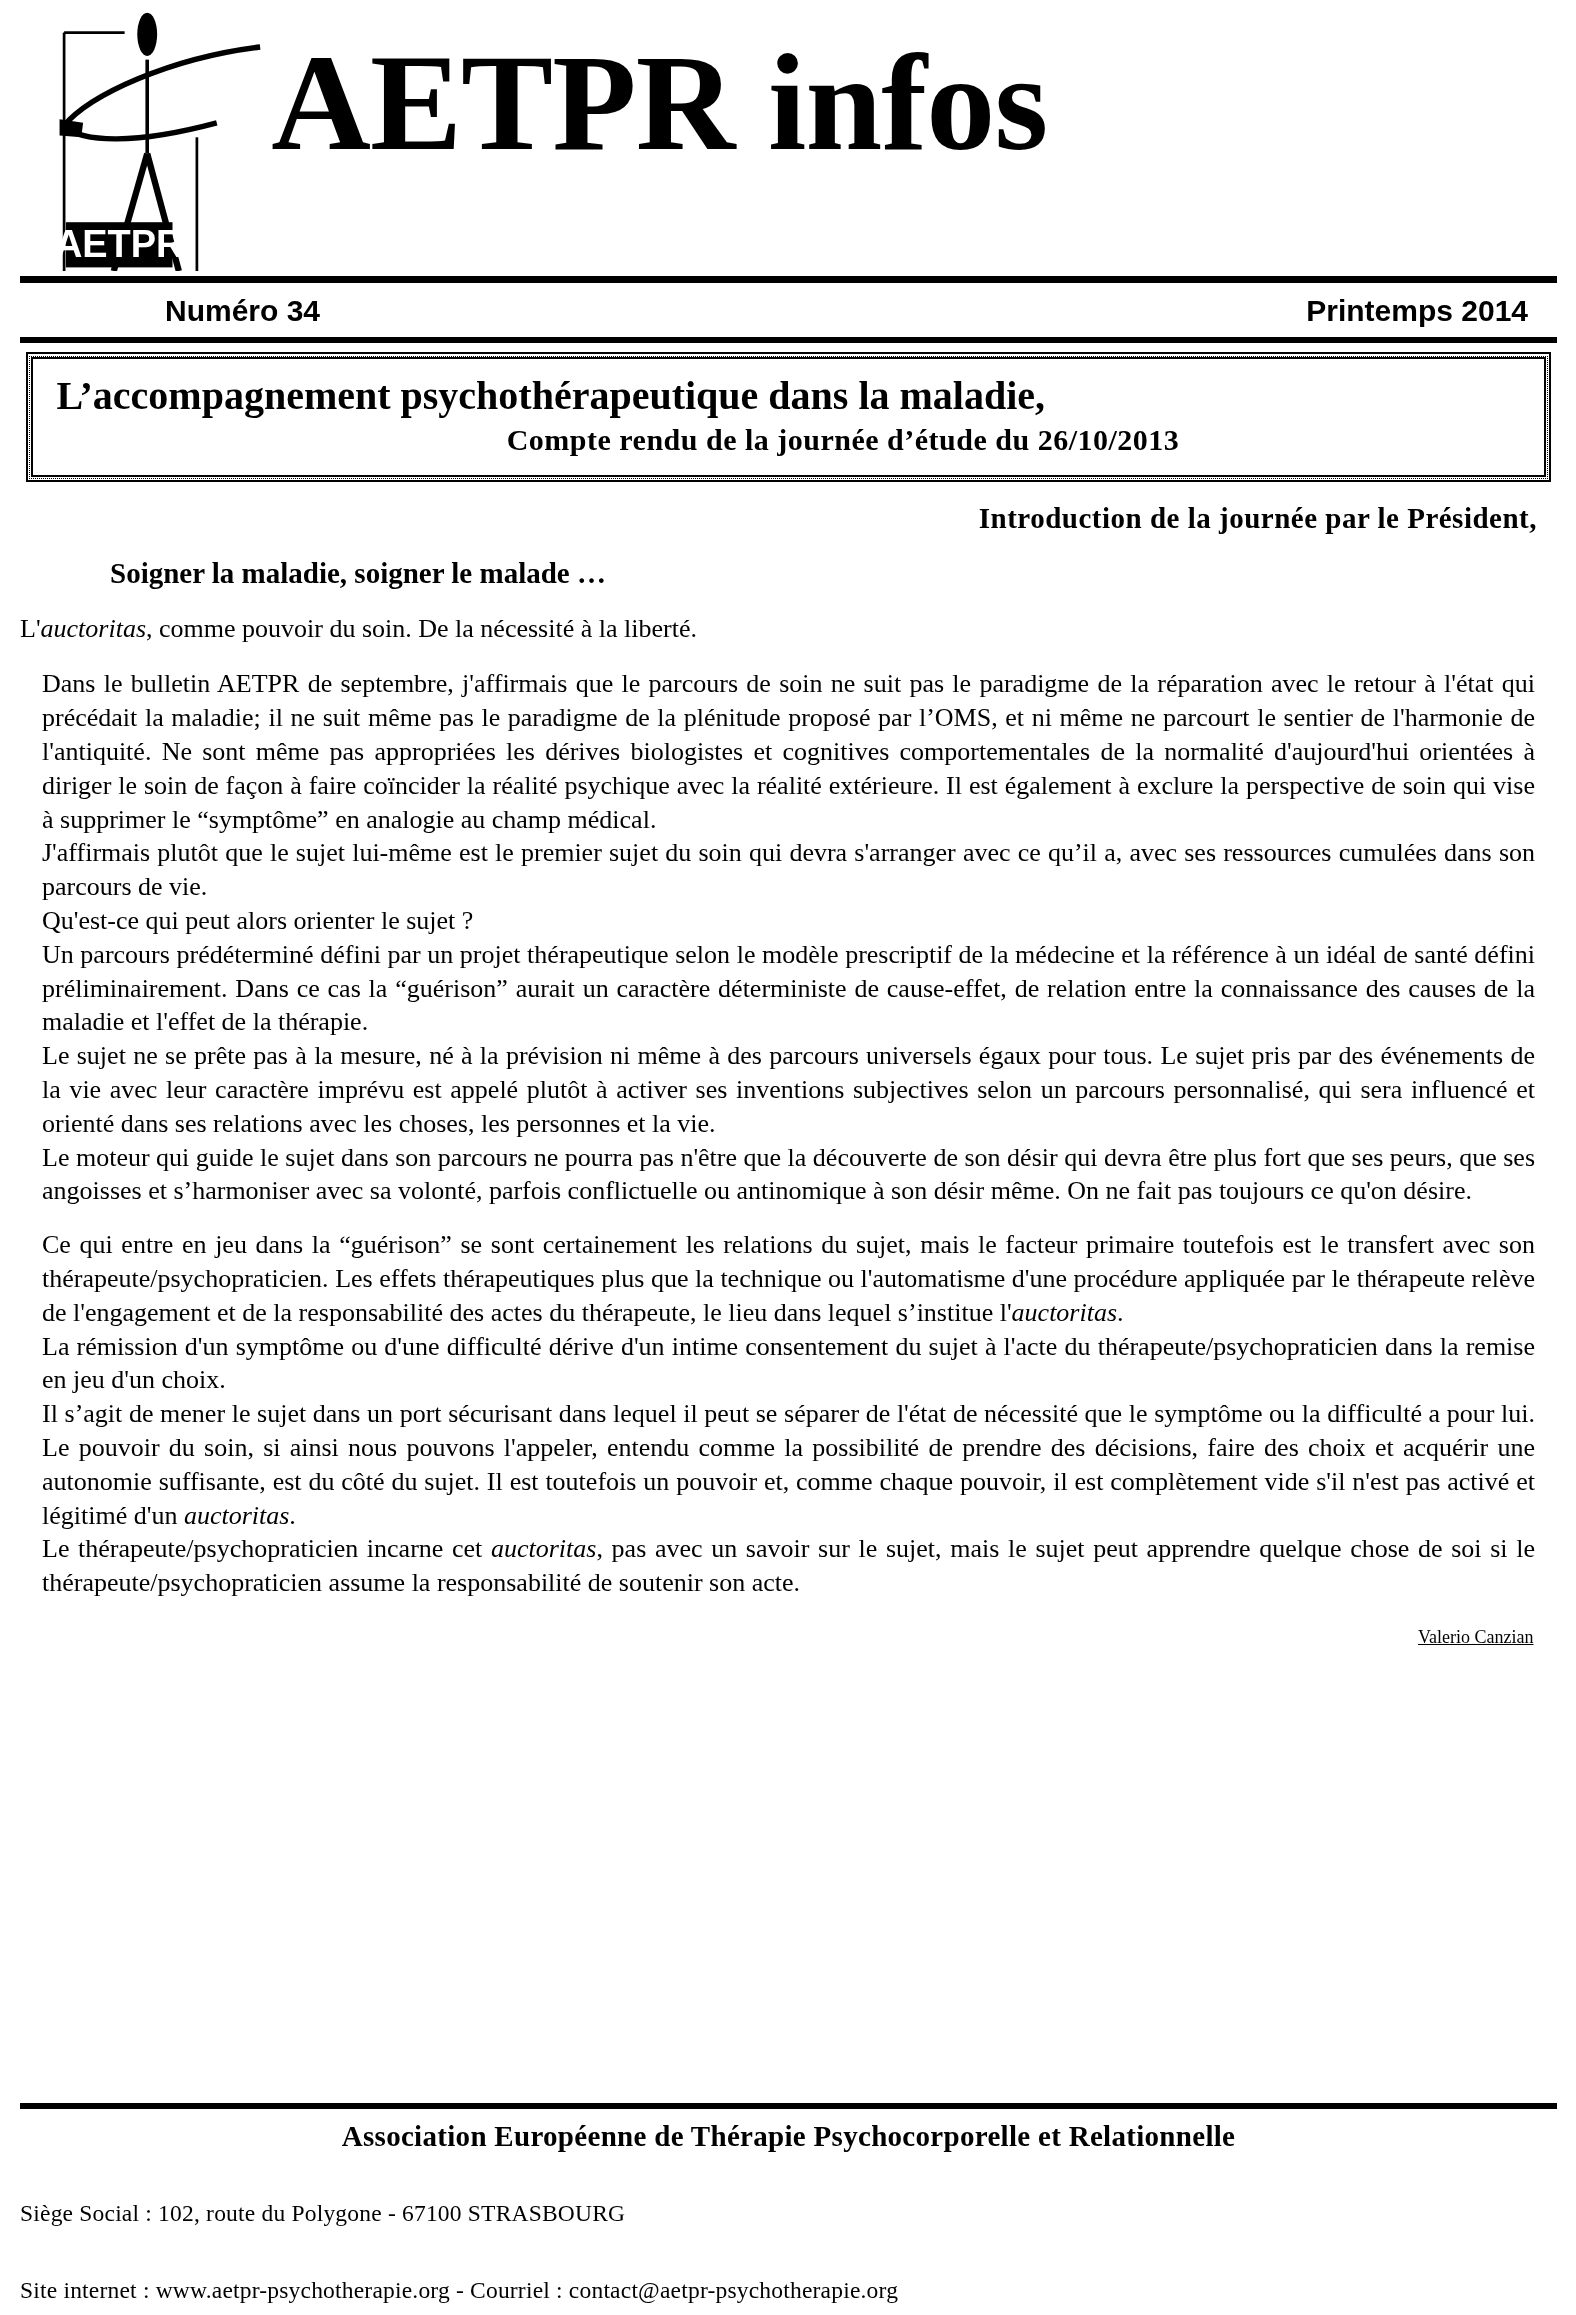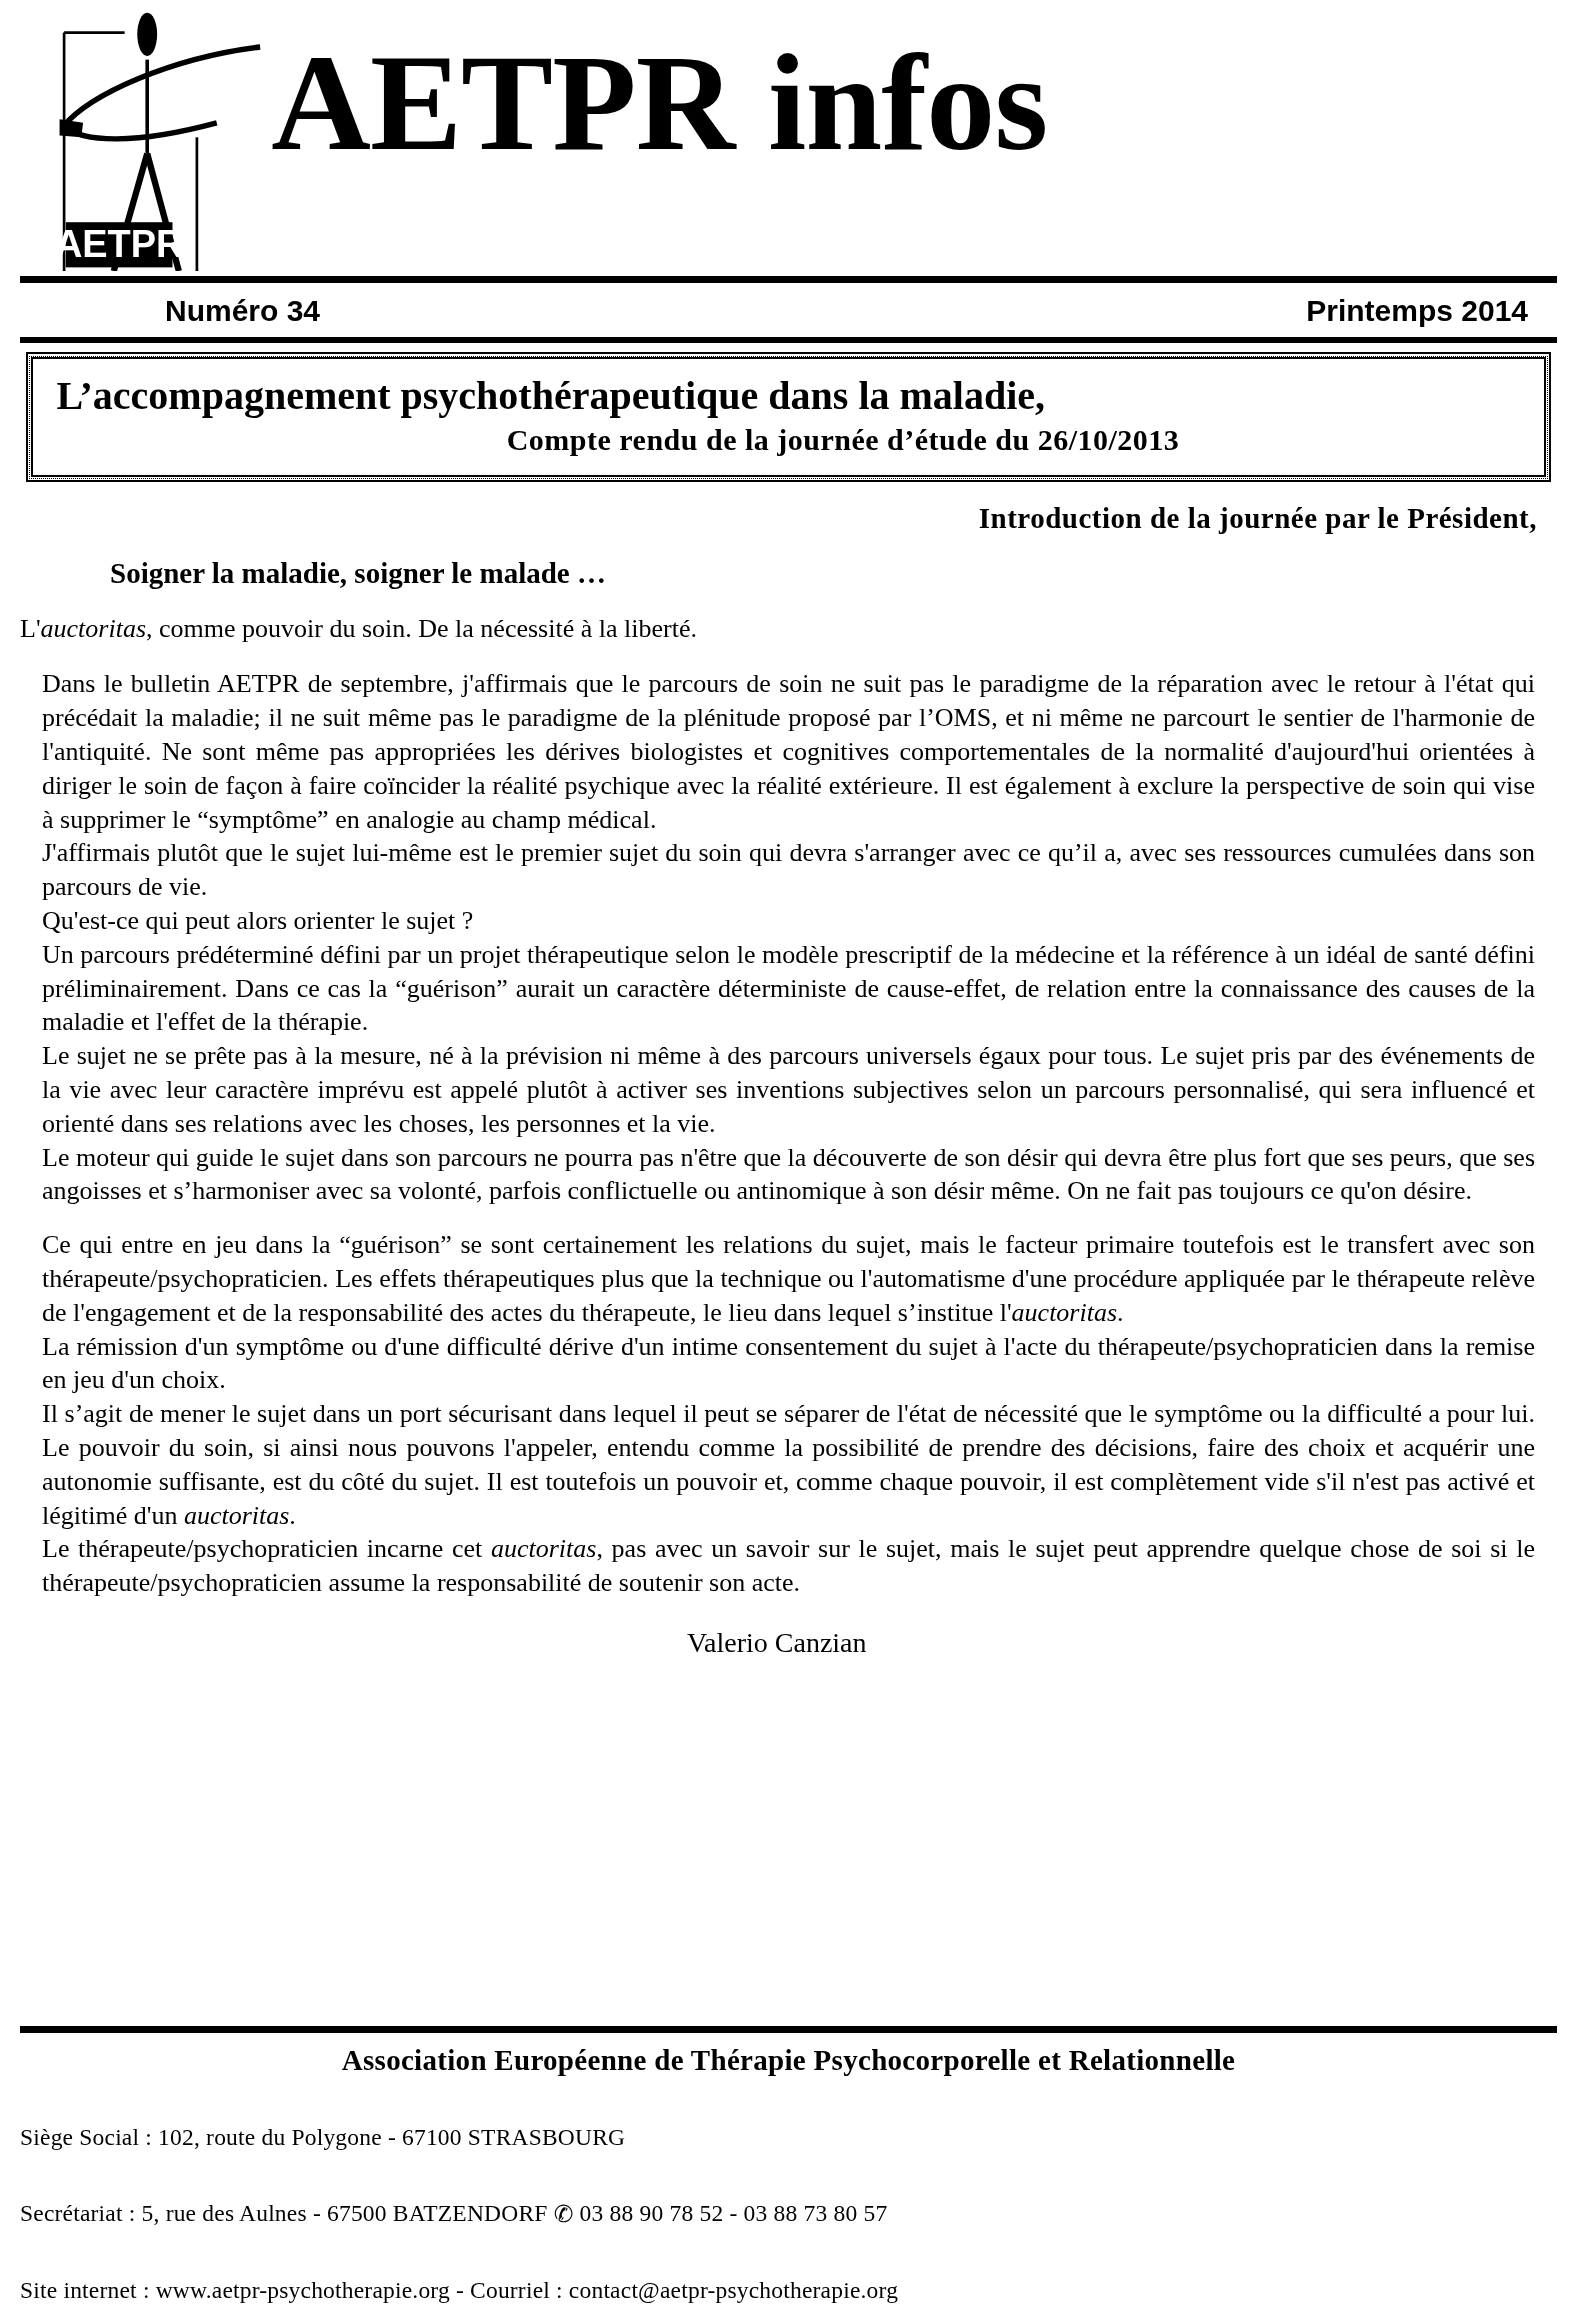--- a/index.html
+++ b/index.html
@@ -155,23 +155,24 @@
   }
   .body-text p {
     margin: 0;
     text-align: justify;
   }
   .body-text p.spaced { margin-top: 20px; }
   .body-text i { font-style: italic; }
 
   
   .signature {
-    text-align: center;
-    font-size: 28px;
+    text-align: right;
+    font-size: 18px;
     margin: 27px 23.5px 0 0;
+    text-decoration: underline;
   }
 
   
   .footer {
     position: absolute;
     left: 20px;
     right: 20px;
     bottom: 9px;
     font-family: Liberation Serif, serif;
   }
@@ -272,18 +273,17 @@
     <p><span>Le thérapeute/psychopraticien incarne cet </span><i>auctoritas</i><span>, pas avec un savoir sur le sujet, mais le sujet peut apprendre quelque chose de soi si le thérapeute/psychopraticien assume la responsabilité de soutenir son acte.</span></p>
 
   </div>
 
   <div class="signature">Valerio Canzian</div>
 
   <div class="footer">
     <div class="rule-thick"></div>
     <div class="footer-assoc">Association Européenne de Thérapie Psychocorporelle et Relationnelle</div>
     <div class="footer-line">Siège Social : 102, route du Polygone - 67100 STRASBOURG</div>
-    <div class="footer-line"><span>Secrétariat : 5, rue des Aulnes - 67500 BATZENDORF </span><span class="phone-glyph">✆</span><span> 03 88 90 78 52 - 03 88 73 80 57</span></div>
     <div class="footer-line">Site  internet :  www.aetpr-psychotherapie.org  -  Courriel :  contact@aetpr-psychotherapie.org</div>
   </div>
 
 </div>
 
 
 </body></html>

